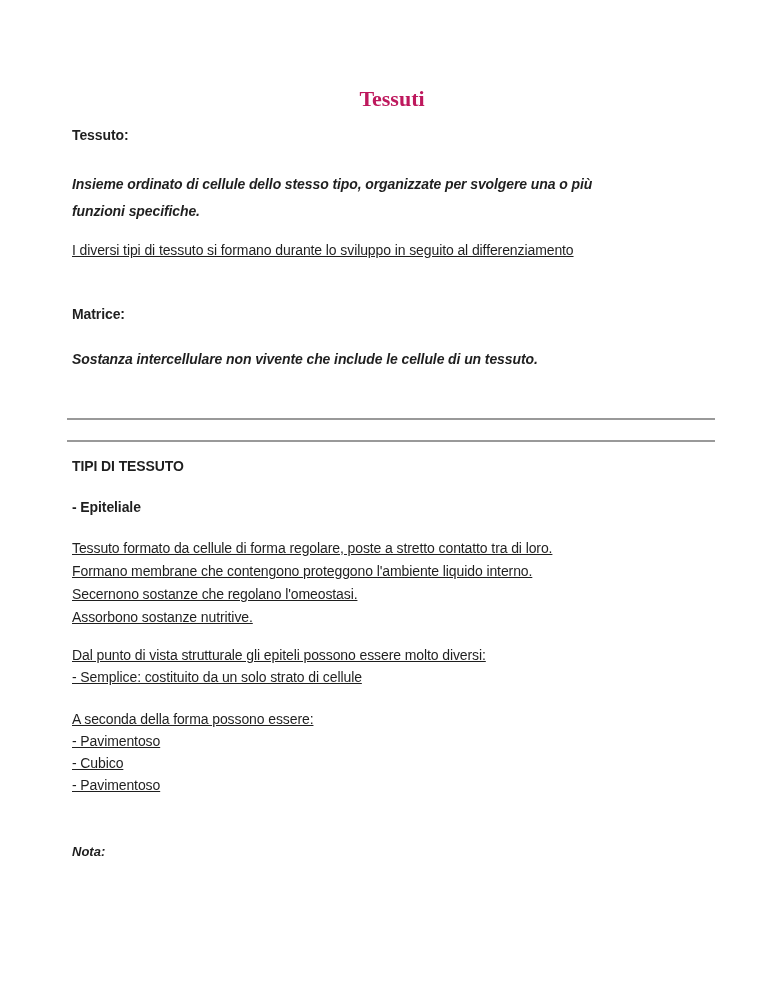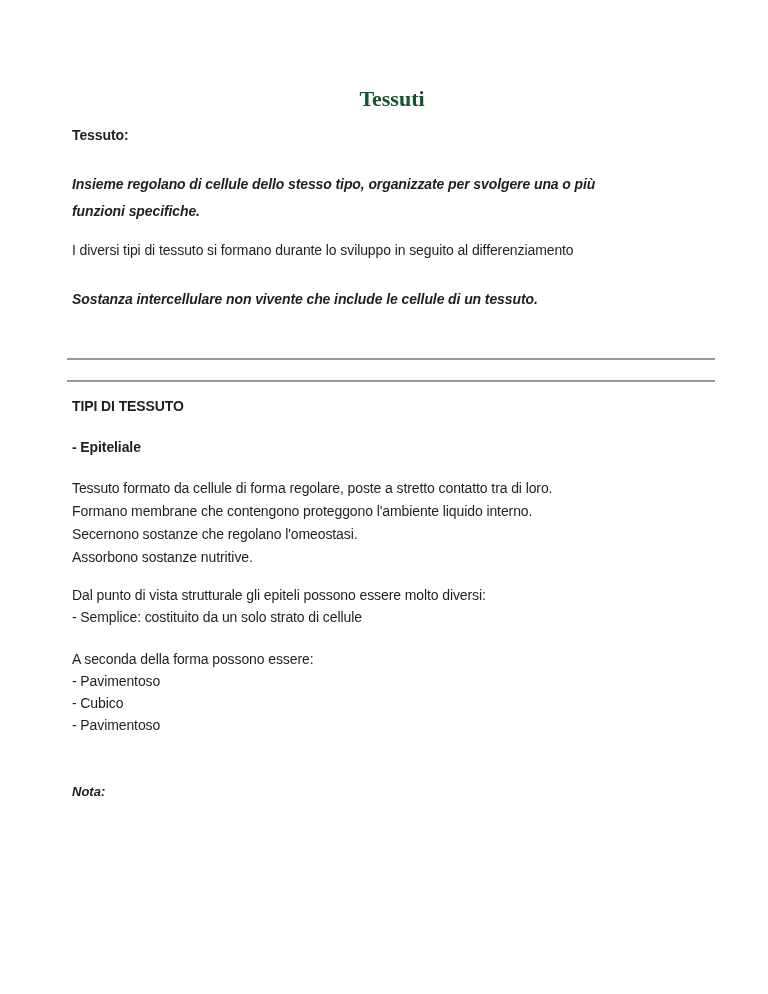--- a/index.html
+++ b/index.html
@@ -14,38 +14,38 @@
     width:768px; height:994px;
     background:#ffffff;
     padding:0 56px 0 72px;
     overflow:hidden;
   }
   .title {
     font-family:"Liberation Serif","DejaVu Serif",serif;
     font-weight:bold;
     font-size:22px;
     line-height:25px;
-    color:#14532d;
+    color:#be185d;
     text-align:center;
     margin-top:86px;
   }
   .h {
     font-size:14px;
     font-weight:bold;
     line-height:20px;
     letter-spacing:-0.1px;
   }
   .defblock {
     font-size:14px;
     font-weight:bold;
     font-style:italic;
     line-height:27px;
     letter-spacing:-0.1px;
   }
-  .para { font-size:14px; letter-spacing:-0.1px; }
+  .para { font-size:14px; letter-spacing:-0.1px;text-decoration:underline; }
   .lh27 { line-height:27px; }
   .lh23 { line-height:23px; }
   .lh22 { line-height:22px; }
   .line { white-space:nowrap; }
   .rule {
     height:2px;
     background:#999999;
     width:648px;
     margin-left:-5px;
   }
@@ -69,28 +69,29 @@
 </head>
 <body>
 
 <div class="page">
 
   <h1 class="title">Tessuti</h1>
 
   <p class="h mt11">Tessuto:</p>
 
   <div class="defblock mt26">
-    <div class="line">Insieme regolano di cellule dello stesso tipo, organizzate per svolgere una o più</div>
+    <div class="line">Insieme ordinato di cellule dello stesso tipo, organizzate per svolgere una o più</div>
     <div class="line">funzioni specifiche.</div>
   </div>
 
   <div class="para lh27 mt12">
     <div class="line">I diversi tipi di tessuto si formano durante lo sviluppo in seguito al differenziamento</div>
   </div>
 
+  <p class="h mt40">Matrice:</p>
 
   <div class="defblock mt22">
     <div class="line">Sostanza intercellulare non vivente che include le cellule di un tessuto.</div>
   </div>
 
   <div class="rule mt45"></div>
   <div class="rule mt20"></div>
 
   <p class="h mt11">TIPI DI TESSUTO</p>
 

